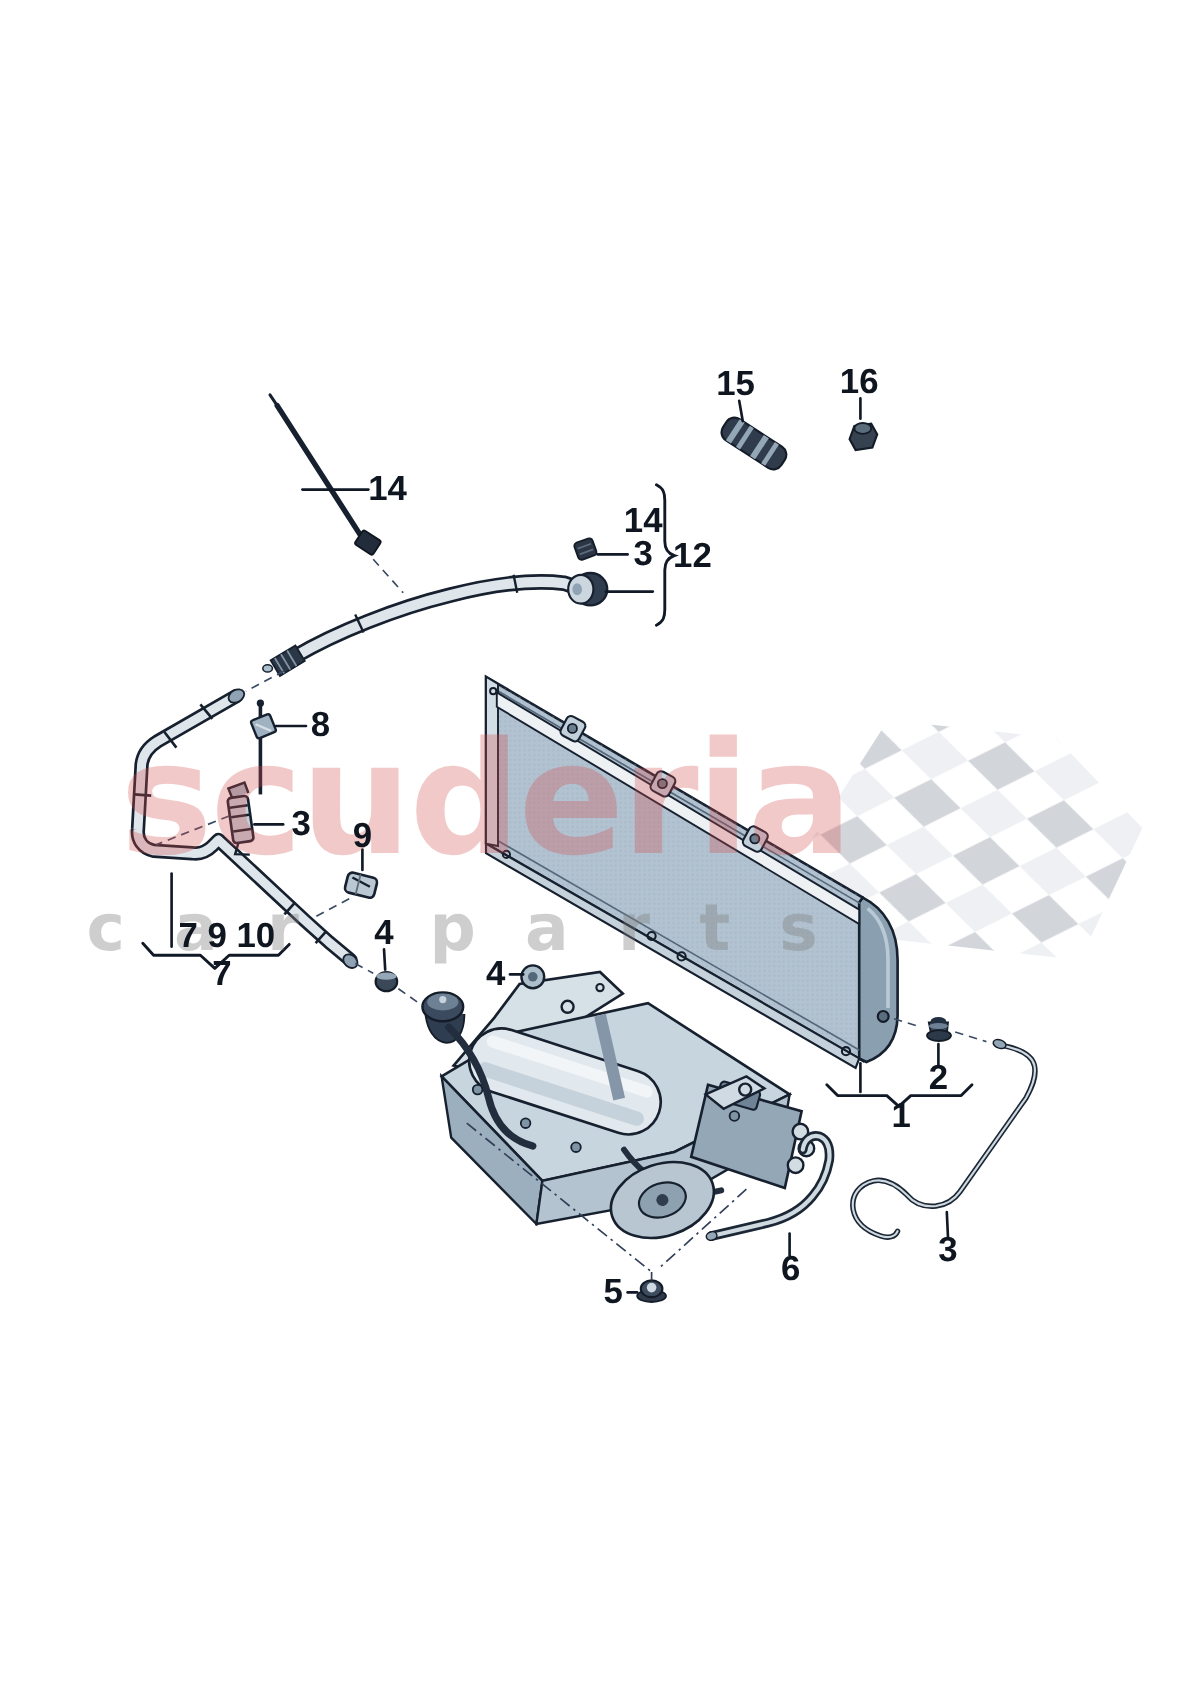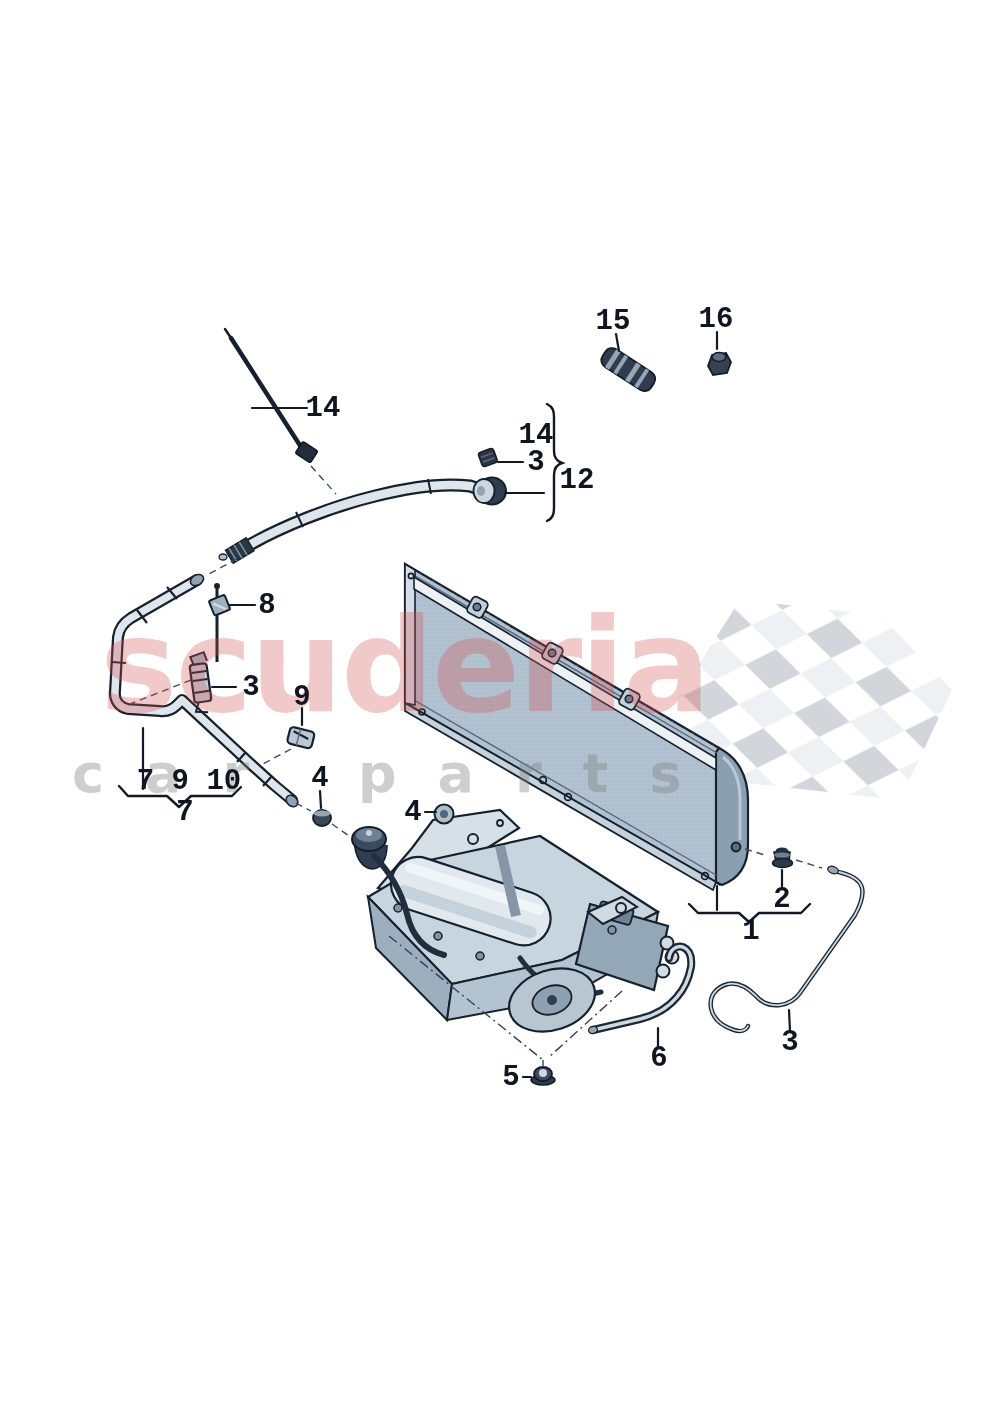--- a/index.html
+++ b/index.html
@@ -8,21 +8,21 @@
   .stage svg{position:absolute;left:0;top:0;}
   
   .wm-brand{position:absolute;left:72px;top:601px;font-family:"DejaVu Sans",sans-serif;
             font-weight:700;font-size:130px;line-height:1;letter-spacing:-2px;
             color:rgba(211,75,75,0.30);white-space:nowrap;z-index:30;margin-left:28px;}
   .wm-sub{position:absolute;left:72px;top:747px;font-family:"DejaVu Sans",sans-serif;
           font-weight:700;font-size:54px;line-height:1;letter-spacing:41px;word-spacing:8px;
           color:rgba(125,125,125,0.38);white-space:nowrap;z-index:30;}
   
   #callouts{position:absolute;left:0;top:0;width:100%;height:100%;z-index:40;pointer-events:none;}
-  .callout{position:absolute;transform:translate(-50%,-50%);font-family:Liberation Mono, monospace;
+  .callout{position:absolute;transform:translate(-50%,-50%);font-family:Liberation Sans, sans-serif;
            font-weight:700;font-size:29px;line-height:1;color:#10161f;white-space:nowrap;}
 </style>
 </head>
 <body>
 
 <div class="stage">
 
 <svg width="992" height="1403" viewBox="0 0 992 1403">
   <defs>
     <pattern id="pd" width="4" height="4" patternUnits="userSpaceOnUse">
@@ -275,21 +275,21 @@
 
 <div class="wm-brand">scuderia</div>
 <div class="wm-sub">car parts</div>
 
 <div id="callouts">
       <div class="callout" style="left: 613px; top: 321px;">15</div>
       <div class="callout" style="left: 716px; top: 319px;">16</div>
       <div class="callout" style="left: 323px; top: 408px;">14</div>
       <div class="callout" style="left: 536px; top: 435px;">14</div>
       <div class="callout" style="left: 536px; top: 462px;">3</div>
-      <div class="callout" style="left: 577px; top: 464px; margin-top: 16px;">12</div>
+      <div class="callout" style="left: 577px; top: 464px;">12</div>
       <div class="callout" style="left: 267px; top: 605px;">8</div>
       <div class="callout" style="left: 251px; top: 687px;">3</div>
       <div class="callout" style="left: 302px; top: 697px;">9</div>
       <div class="callout" style="left: 189px; top: 781px;">7 9 10</div>
       <div class="callout" style="left: 185px; top: 812px;">7</div>
       <div class="callout" style="left: 320px; top: 778px;">4</div>
       <div class="callout" style="left: 413px; top: 812px;">4</div>
       <div class="callout" style="left: 782px; top: 899px;">2</div>
       <div class="callout" style="left: 751px; top: 931px;">1</div>
       <div class="callout" style="left: 790px; top: 1042px;">3</div>

